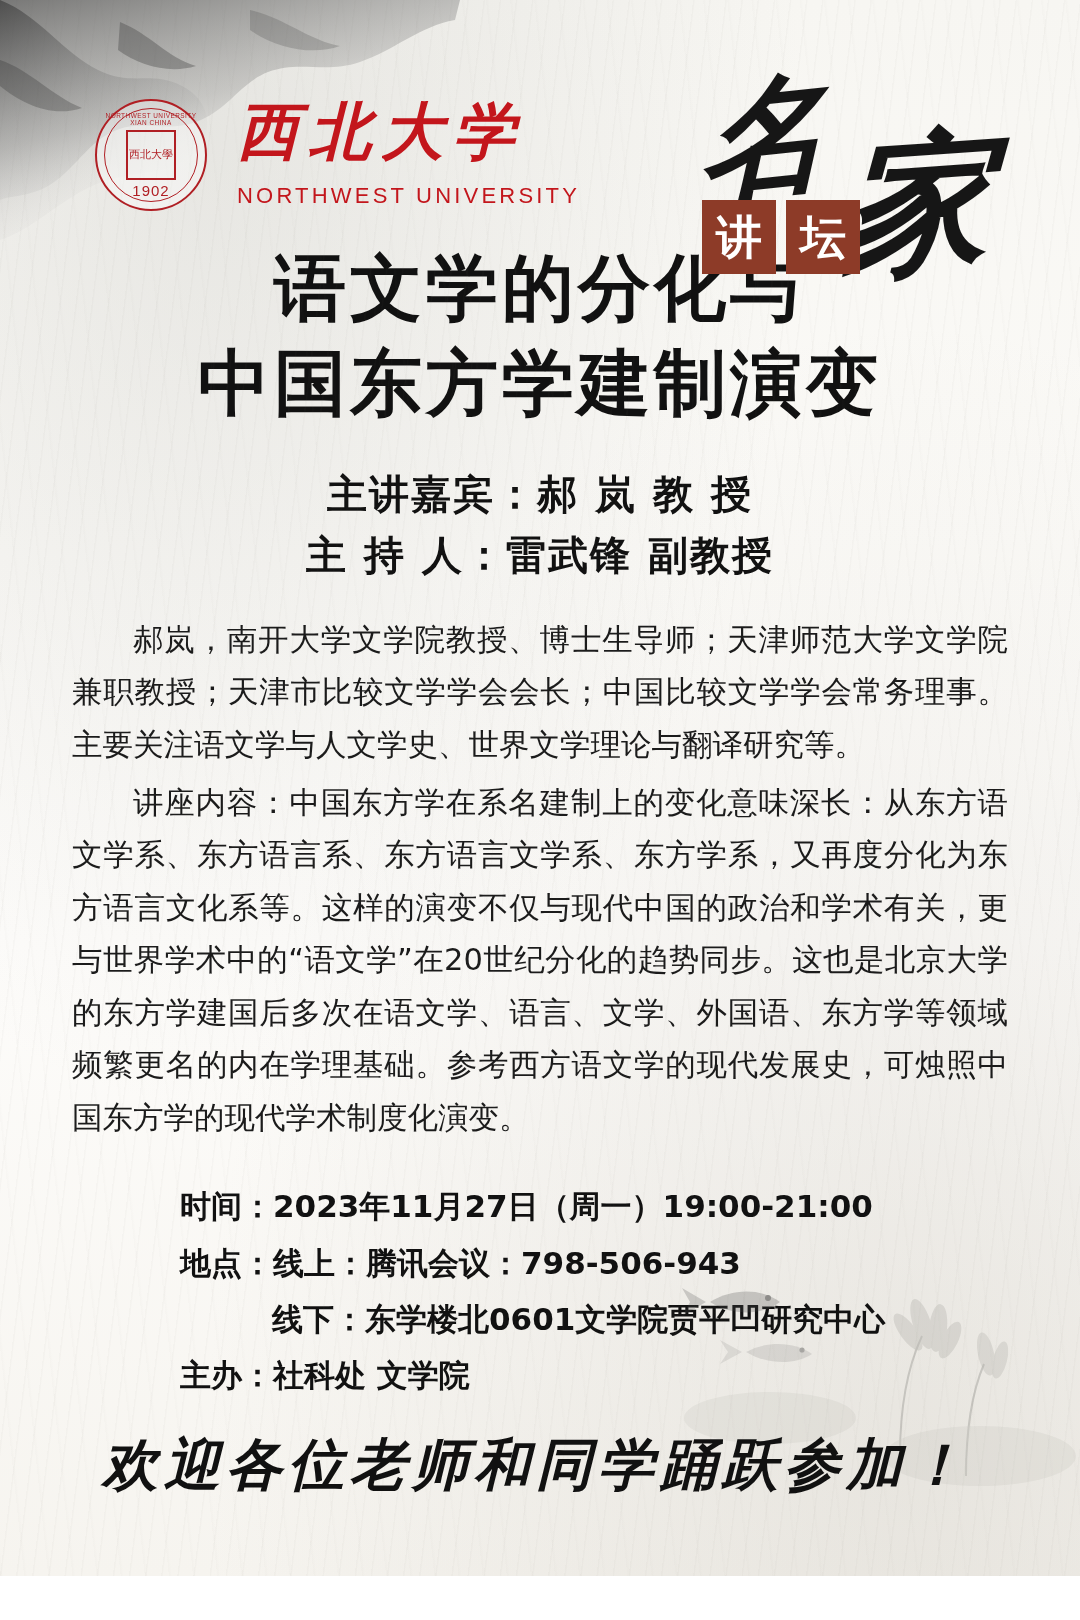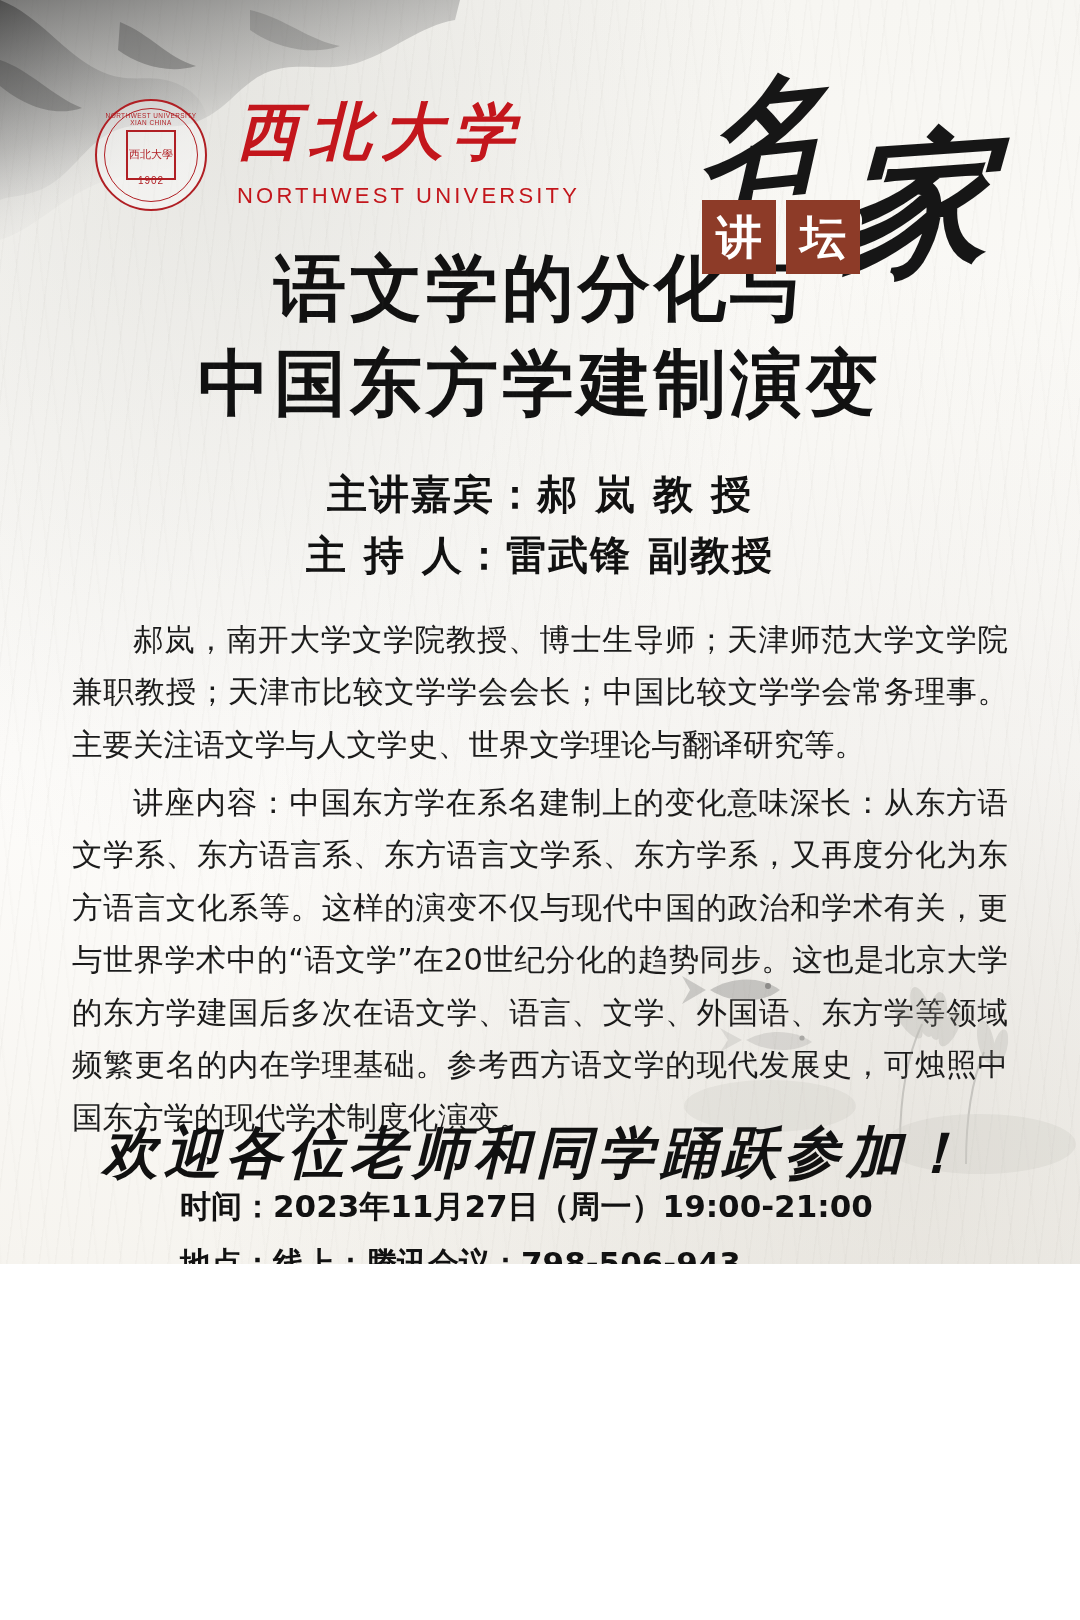--- a/index.html
+++ b/index.html
@@ -7,21 +7,21 @@
     margin: 0;
     padding: 0;
     background: #ffffff;
   }
   body {
     font-family: "Liberation Sans", "DejaVu Sans", sans-serif;
   }
   .poster {
     position: relative;
     width: 1080px;
-    height: 1264px;
+    height: 1576px;
     overflow: hidden;
     background:
       radial-gradient(ellipse at 20% 8%, rgba(190,190,185,0.30) 0%, rgba(255,255,255,0) 48%),
       radial-gradient(ellipse at 85% 92%, rgba(185,180,170,0.25) 0%, rgba(255,255,255,0) 55%),
       linear-gradient(180deg, #f7f6f2 0%, #fbfaf7 35%, #fdfcfa 60%, #f6f4ef 100%);
   }
   
   .ink-mountains {
     position: absolute;
     left: 0; top: 0;
@@ -89,21 +89,21 @@
   .seal .seal-ring-text {
     position: absolute;
     left: 0; right: 0;
     text-align: center;
     color: #b01f24;
     font-size: 7px;
     letter-spacing: 0.5px;
     font-family: "Liberation Sans", sans-serif;
   }
   .seal .ring-top { top: 11px; transform: scaleX(0.92); }
-  .seal .ring-bottom { bottom: 23px; font-size: 10px; letter-spacing: 1px; }
+  .seal .ring-bottom { bottom: 10px; font-size: 15px; letter-spacing: 1px; }
 
   .univ-block {
     margin-left: 30px;
   }
   .univ-cn {
     font-family: Liberation Sans, sans-serif;
     font-weight: bold;
     font-size: 62px;
     color: #c3161c;
     letter-spacing: 10px;

